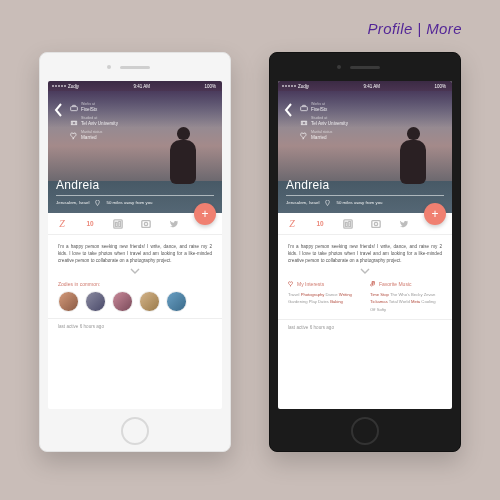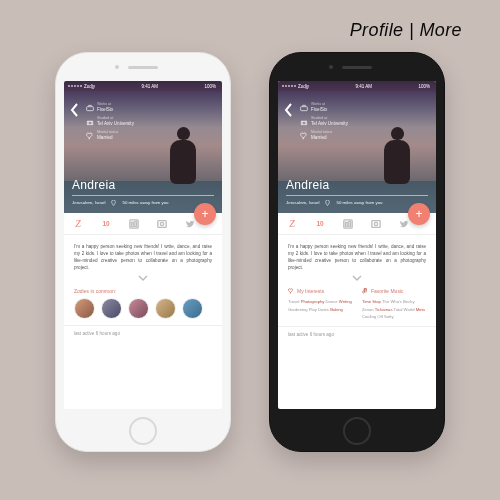--- a/index.html
+++ b/index.html
@@ -5,29 +5,29 @@
   * { margin:0; padding:0; box-sizing:border-box; }
   html,body { width:500px; height:500px; }
   body {
     background:#c9bdb8;
     font-family: -apple-system, "Helvetica Neue", Arial, sans-serif;
     position:relative;
     overflow:hidden;
   }
   .page-label {
     position:absolute; top:20px; right:38px;
-    color:#000000; font-style:italic; font-size:18px; letter-spacing:0.4px;
+    color:#4c1d95; font-style:italic; font-size:15px; letter-spacing:0.4px;
     opacity:0.95;
   }
 
   .phones { display:flex; gap:38px; justify-content:center; padding-top:52px; }
 
   .phone {
-    width:176px; height:400px;
-    border-radius:32px;
+    width:192px; height:400px;
+    border-radius:8px;
     position:relative;
     box-shadow: 0 10px 24px rgba(0,0,0,0.18);
   }
   .phone.white { background:#f5f5f5; border:1px solid #e3e3e3; }
   .phone.black { background:#1b1b1b; border:1px solid #111; }
   .phone::before { 
     content:""; position:absolute; top:13px; left:50%; transform:translateX(-50%);
     width:30px; height:3px; border-radius:2px;
   }
   .phone.white::before { background:#cfcfcf; }

